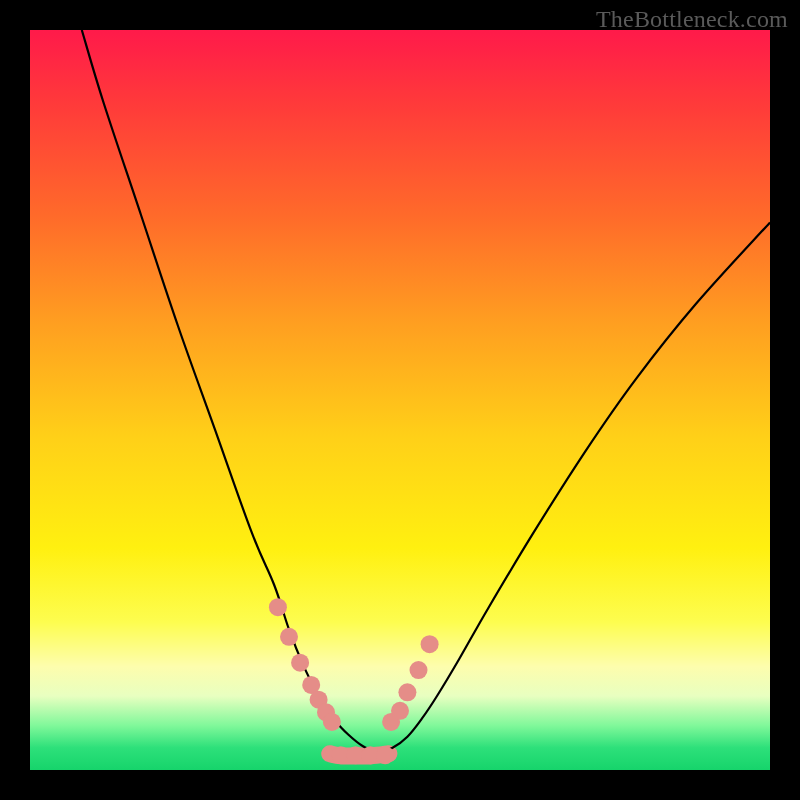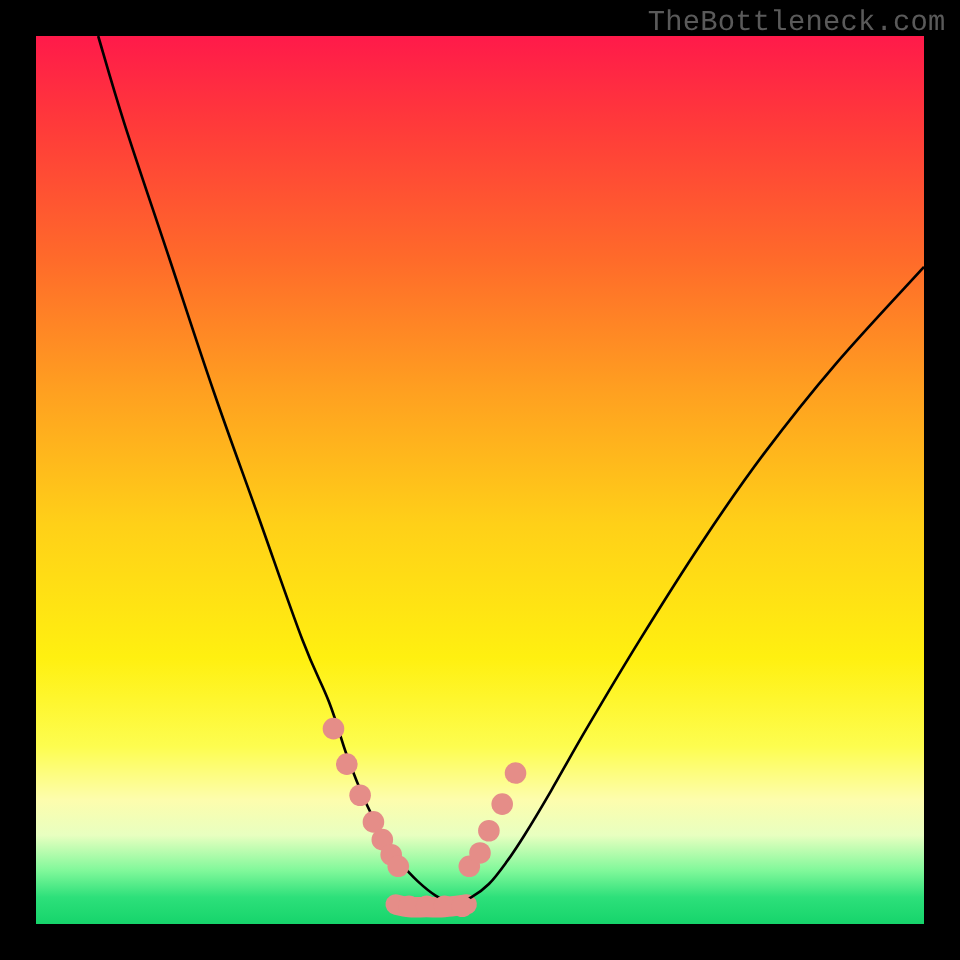--- a/index.html
+++ b/index.html
@@ -27,21 +27,21 @@
       #fdfdad 86%,
       #e8ffc0 90%,
       #80f89a 94%,
       #2de07a 97%,
       #16d46b 100%);
   }
   .watermark {
     position: absolute;
     top: 6px;
     right: 12px;
-    font-family: Liberation Mono, monospace;
+    font-family: Liberation Serif, serif;
     font-size: 24px;
     font-weight: 500;
     color: #5a5a5a;
     letter-spacing: 0.2px;
   }
   svg.curves {
     position: absolute;
     left: 0;
     top: 0;
     width: 740px;

